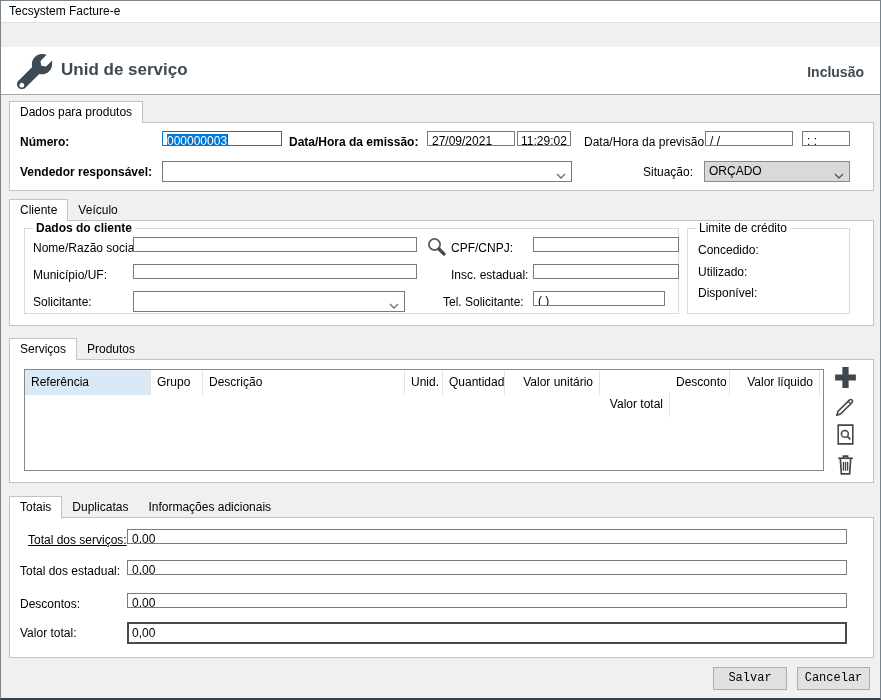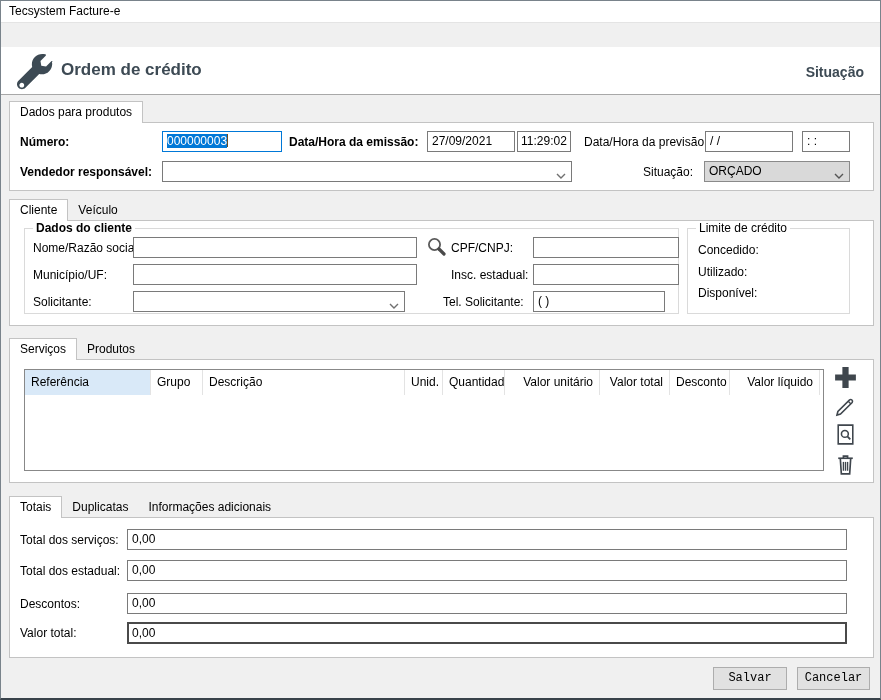--- a/index.html
+++ b/index.html
@@ -62,21 +62,21 @@
   .sec-tab.inactive { background:transparent; border:none; line-height:22px; }
   .panel {
     position:absolute; left:0; right:0; top:21px; bottom:0;
     background:#fff; border:1px solid #c3c3c3;
   }
 
   .lbl { position:absolute; white-space:nowrap; line-height:15px; }
   .b { font-weight:bold; }
 
   .tb {
-    position:absolute; height:21px; background:#fff;
+    position:absolute; height:15px; background:#fff;
     border:1px solid #7a7a7a; padding:2px 4px; line-height:15px;
     white-space:nowrap; overflow:hidden;
   }
   .tb.focused { border:1px solid #0078d7; }
   .sel { background:#0078d7; color:#fff; }
   .caret { display:inline-block; width:1px; height:13px; background:#6b4a1f; vertical-align:-2px; }
 
   .combo {
     position:absolute; height:21px; background:#fff;
     border:1px solid #7a7a7a; padding:2px 20px 2px 4px; line-height:15px;
@@ -119,22 +119,22 @@
 
   <div class="titlebar">Tecsystem Facture-e</div>
 
 
   <div class="headerband">
     <span class="wrench">
       <svg width="36" height="36" viewBox="0 0 512 512">
           <path fill="#3d4a54" d="M507.73 109.1c-2.24-9.03-13.54-12.09-20.12-5.51l-74.36 74.36-67.88-11.31-11.31-67.88 74.36-74.36c6.62-6.62 3.43-17.9-5.66-20.16C385.52 1.96 372.51 0 359.5 0 277.71 0 211.5 66.21 211.5 148c0 12.75 1.61 25.12 4.63 36.93L20.59 380.47c-27.46 27.46-27.46 71.97 0 99.43s71.97 27.46 99.43 0L315.57 284.36c11.81 3.02 24.18 4.63 36.93 4.63 81.79 0 148-66.21 148-148 0-11.01-1.96-24.02-5.77-31.89zM92.31 467.69c-13.25 13.25-34.76 13.25-48 0s-13.25-34.76 0-48 34.76-13.25 48 0 13.25 34.76 0 48z"></path>
         </svg>
     </span>
-    <span class="htitle">Ordem de crédito</span>
-    <span class="hmode">Situação</span>
+    <span class="htitle">Unid de serviço</span>
+    <span class="hmode">Inclusão</span>
   </div>
 
   <div class="sec" style="top:100px; height:90px;">
     <div class="sec-tabs">
       <div class="sec-tab">Dados para produtos</div>
     </div>
     <div class="panel">
       <span class="lbl b" style="left:10px; top:12px;">Número:</span>
       <div class="tb focused" style="left:152px; top:8px; width:120px;"><span class="sel">000000003</span><span class="caret"></span></div>
 
@@ -221,21 +221,21 @@
     <div class="panel">
 
       <div class="grid" style="left:14px; top:9px; width:800px; height:102px;">
         <div class="ghead">
           <div class="gh hl" style="width:126px;">Referência</div>
           <div class="gh" style="width:52px;">Grupo</div>
           <div class="gh" style="width:202px;">Descrição</div>
           <div class="gh" style="width:38px;">Unid.</div>
           <div class="gh r" style="width:62px;">Quantidade</div>
           <div class="gh r" style="width:95px;">Valor unitário</div>
-          <div class="gh r" style="width:70px;">Valor total</div>
+          <div class="gh r" style="width:70px;margin-top:22px;">Valor total</div>
           <div class="gh r" style="width:60px;">Desconto</div>
           <div class="gh r" style="width:90px;">Valor líquido</div>
           <div class="gh last"></div>
         </div>
         <div class="gbody"></div>
       </div>
 
       <span class="icobtn" style="left:822px; top:4px;">
         <svg width="27" height="27" viewBox="0 0 26 26">
             <path d="M10 3h6v7h7v6h-7v7h-6v-7H3v-6h7z" fill="#3f464d"></path>
@@ -267,21 +267,21 @@
     </div>
   </div>
 
   <div class="sec" style="top:495px; height:162px;">
     <div class="sec-tabs">
       <div class="sec-tab">Totais</div>
       <div class="sec-tab inactive">Duplicatas</div>
       <div class="sec-tab inactive">Informações adicionais</div>
     </div>
     <div class="panel">
-      <span class="lbl" style="left:10px; top:15px;">Total dos serviços:</span>
+      <span class="lbl" style="left:18px; top:15px;text-decoration:underline;">Total dos serviços:</span>
       <div class="tb" style="left:117px; top:11px; width:720px;">0,00</div>
 
       <span class="lbl" style="left:10px; top:46px;">Total dos estadual:</span>
       <div class="tb" style="left:117px; top:42px; width:720px;">0,00</div>
 
       <span class="lbl" style="left:10px; top:79px;">Descontos:</span>
       <div class="tb" style="left:117px; top:75px; width:720px;">0,00</div>
 
       <span class="lbl" style="left:10px; top:108px;text-align:center;">Valor total:</span>
       <div class="tb" style="left:117px; top:104px; width:720px; height:22px; border:2px solid #4a4a4a; padding:2px 3px;">0,00</div>

